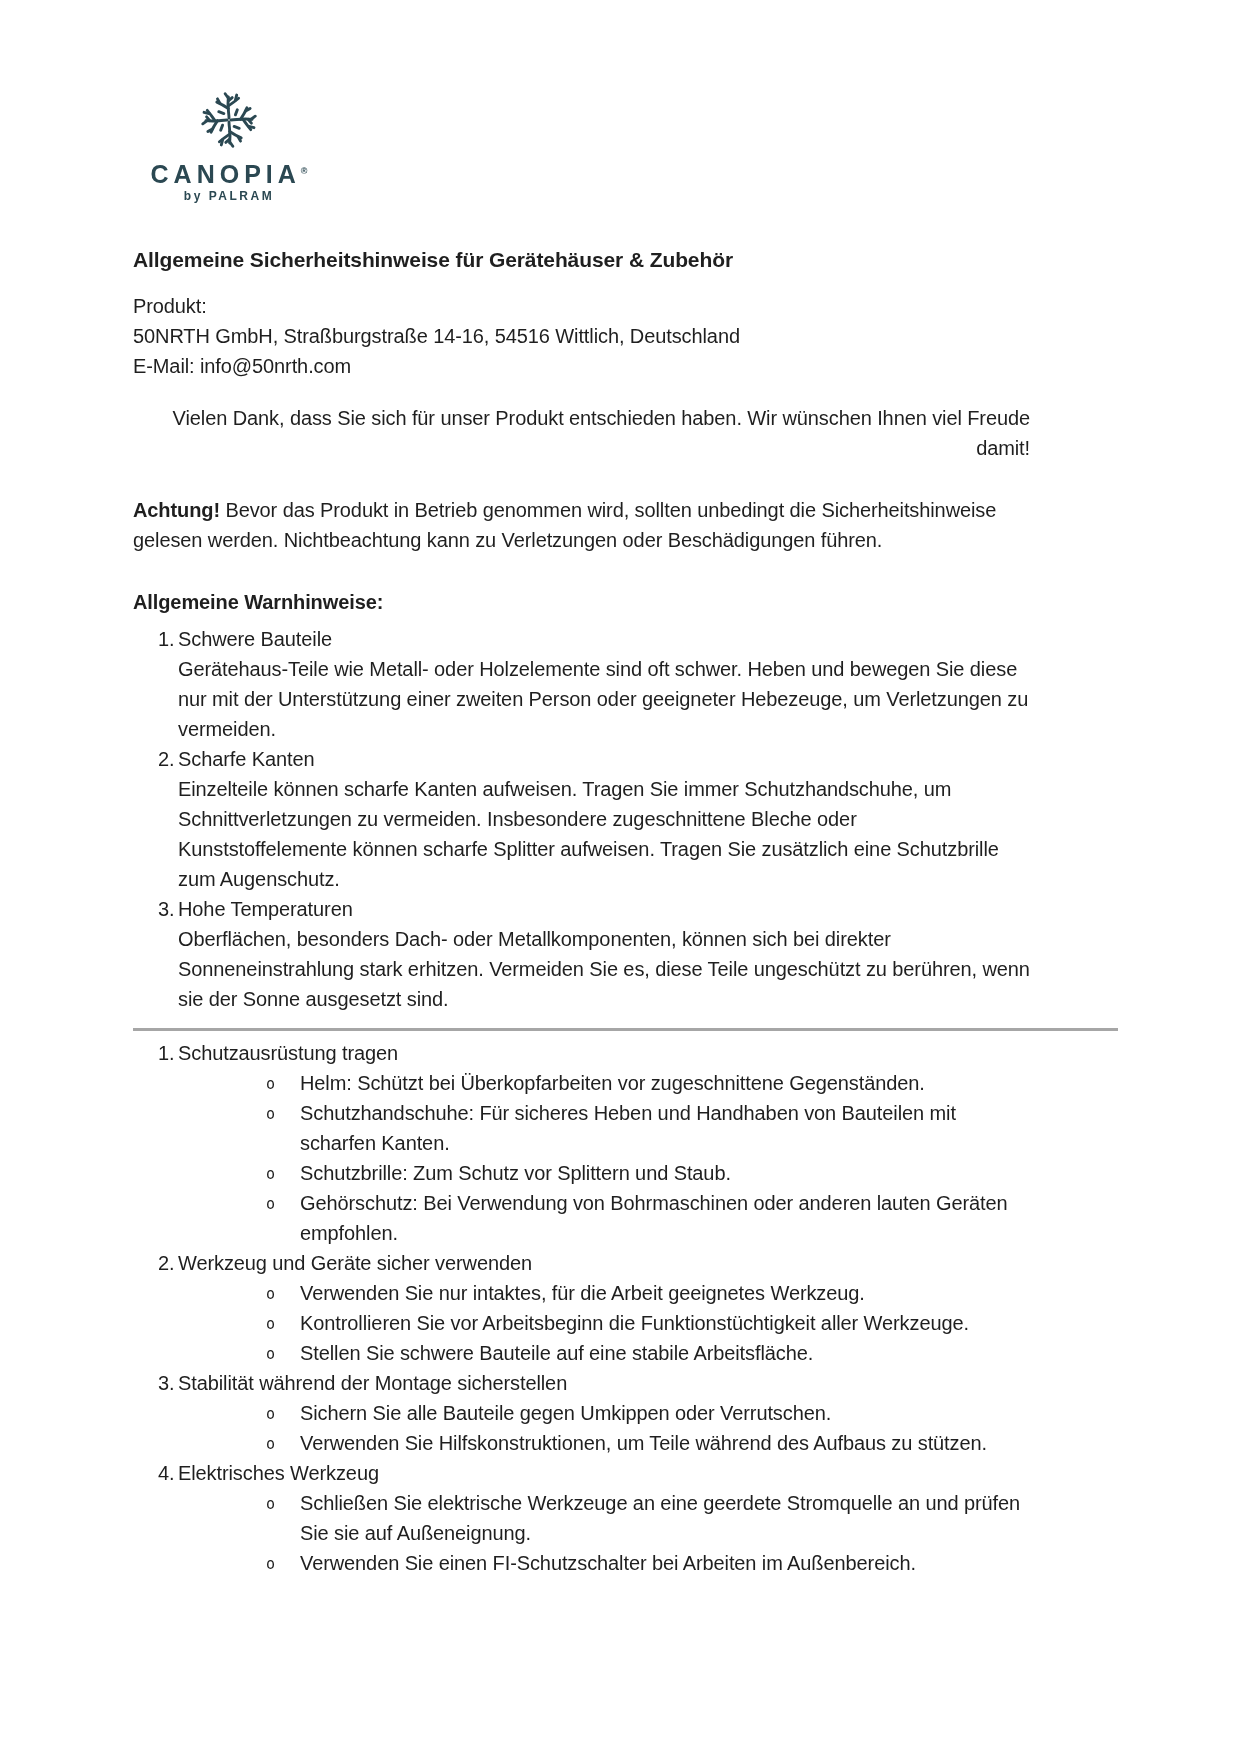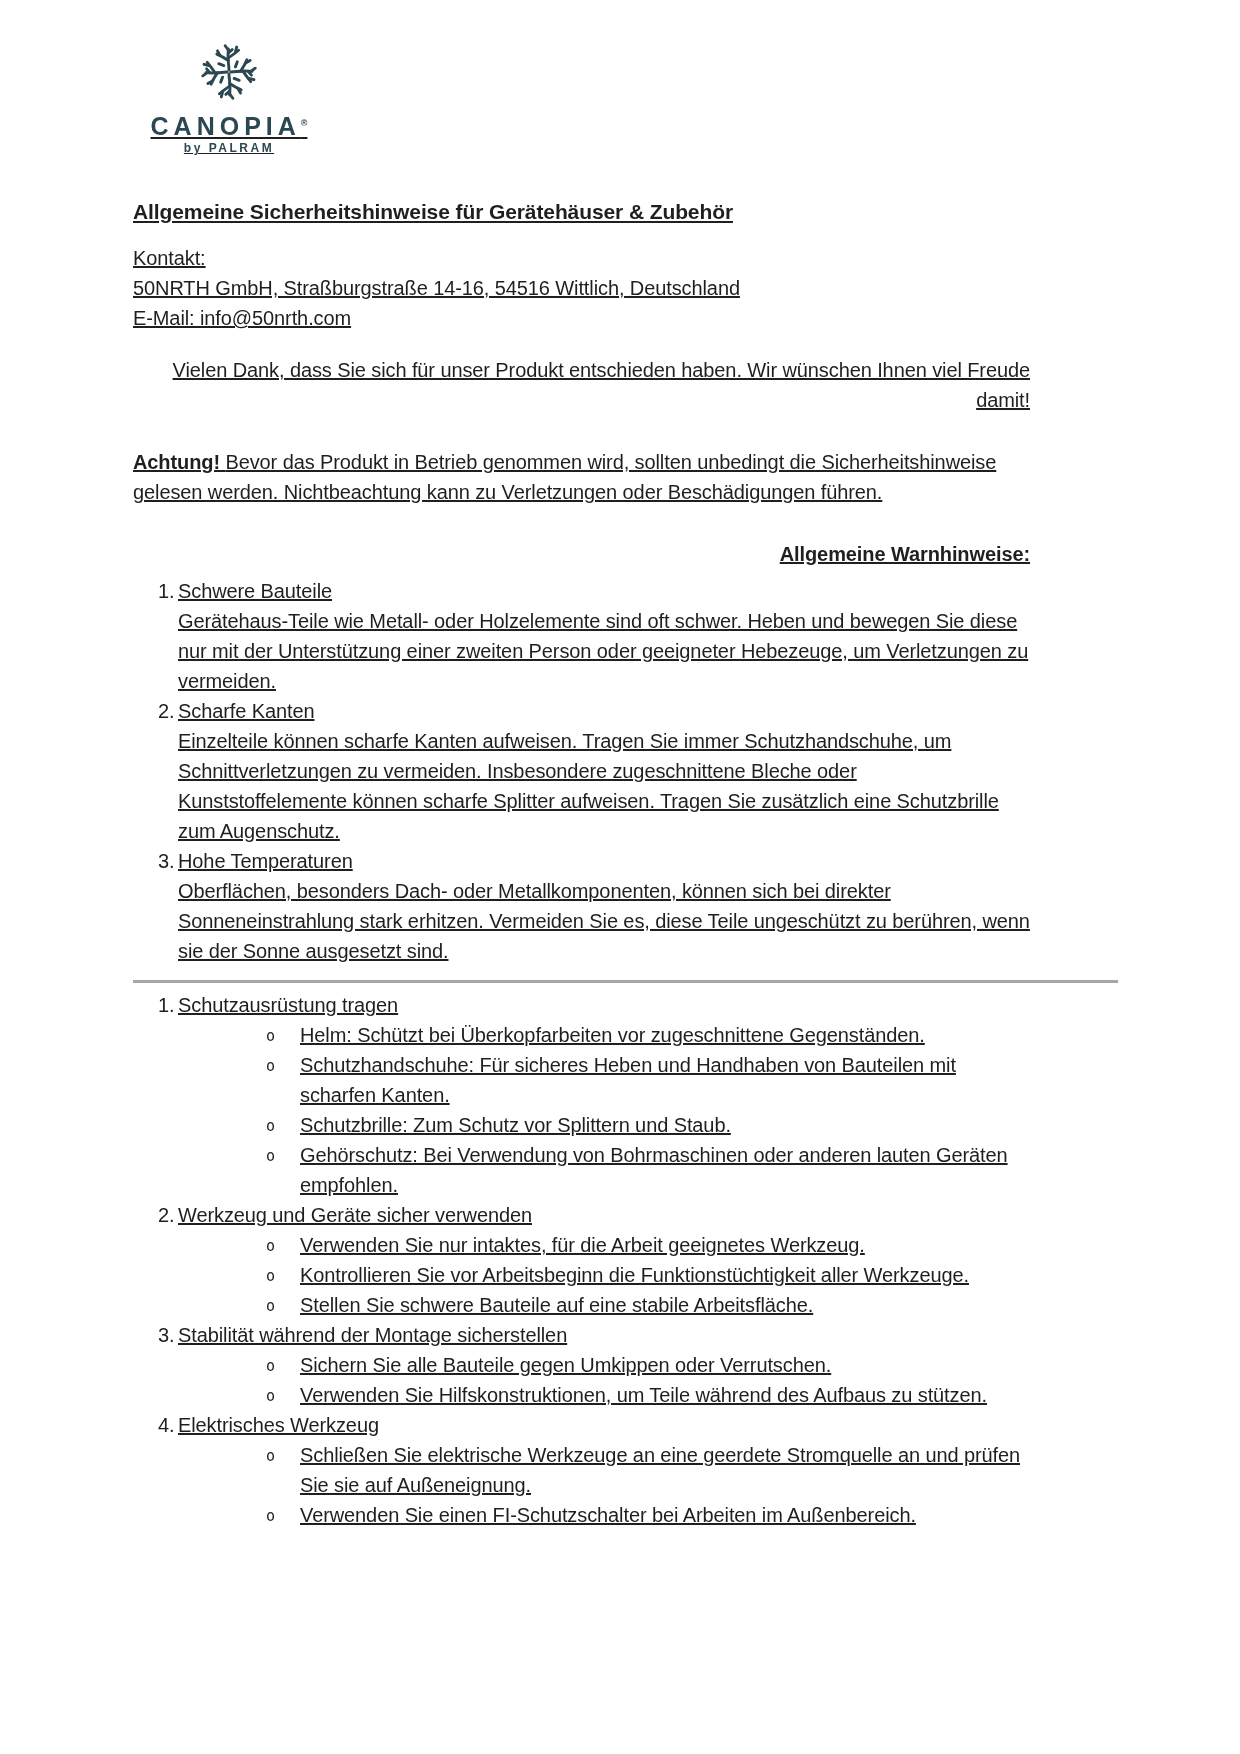--- a/index.html
+++ b/index.html
@@ -1,25 +1,24 @@
 <!DOCTYPE html>
 <html lang="de"><head>
 <meta charset="utf-8">
 <style>
   html,body{margin:0;padding:0;background:#ffffff;}
   .page{
     position:relative;
     width:1152px;height:1754px;
     background:#ffffff;
     box-sizing:border-box;
-    padding:40px 122px 0 133px;
+    padding:88px 122px 0 133px;
     font-family:"Liberation Sans",sans-serif;
     color:#1f1f1f;
     overflow:hidden;
-    text-decoration:underline;
   }
   
   .logo-block{width:160px;margin-left:16px;text-align:center;}
   .logo-mark{display:block;margin:0 auto;width:64px;height:64px;}
   .brand{
     margin-top:5px;
     font-size:25px;font-weight:600;letter-spacing:5px;
     color:#2b4852;white-space:nowrap;line-height:28px;
   }
   .brand sup{font-size:9px;letter-spacing:0;vertical-align:super;}
@@ -33,21 +32,21 @@
     font-size:21px;font-weight:700;line-height:28px;
     letter-spacing:-0.1px;
   }
   .contact{margin-top:17px;font-size:20px;line-height:30px;letter-spacing:-0.1px;}
   .para{margin:0;font-size:20px;line-height:30px;letter-spacing:-0.1px;max-width:960px;}
   .intro{margin-top:22px;text-align:right;}
   .warning{margin-top:32px;}
   .warning b{font-weight:700;}
   h2{
     margin:32px 0 0 0;
-    font-size:20px;font-weight:700;line-height:30px;letter-spacing:-0.1px;text-align:right;
+    font-size:20px;font-weight:700;line-height:30px;letter-spacing:-0.1px;
   }
   h2.after-divider{margin-top:12px;}
   .divider{
     height:3px;background:#a6a6a6;border:none;
     margin:14px 0 0 0;width:985px;
   }
   
   .olist{margin-top:7px;font-size:20px;line-height:30px;letter-spacing:-0.1px;}
   .li-num{position:relative;padding-left:45px;max-width:930px;}
   .li-num .num{position:absolute;left:25px;top:0;}
@@ -80,21 +79,21 @@
       <use href="#branch" transform="rotate(180 50 50)"></use>
       <use href="#branch" transform="rotate(270 50 50)"></use>
     </svg>
     <div class="brand"><span>CANOPIA</span><sup>®</sup></div>
     <div class="tagline">by PALRAM</div>
   </header>
 
   <h1>Allgemeine Sicherheitshinweise für Gerätehäuser &amp; Zubehör</h1>
 
   <div class="contact">
-    <div>Kontakt:</div>
+    <div>Produkt:</div>
     <div>50NRTH GmbH, Straßburgstraße 14-16, 54516 Wittlich, Deutschland</div>
     <div>E-Mail: info@50nrth.com</div>
   </div>
 
   <p class="para intro">Vielen Dank, dass Sie sich für unser Produkt entschieden haben. Wir wünschen Ihnen viel Freude damit!</p>
 
   <p class="para warning"><b>Achtung!</b> <span>Bevor das Produkt in Betrieb genommen wird, sollten unbedingt die Sicherheitshinweise gelesen werden. Nichtbeachtung kann zu Verletzungen oder Beschädigungen führen.</span></p>
 
   <div id="sections">
       <h2>Allgemeine Warnhinweise:</h2>

